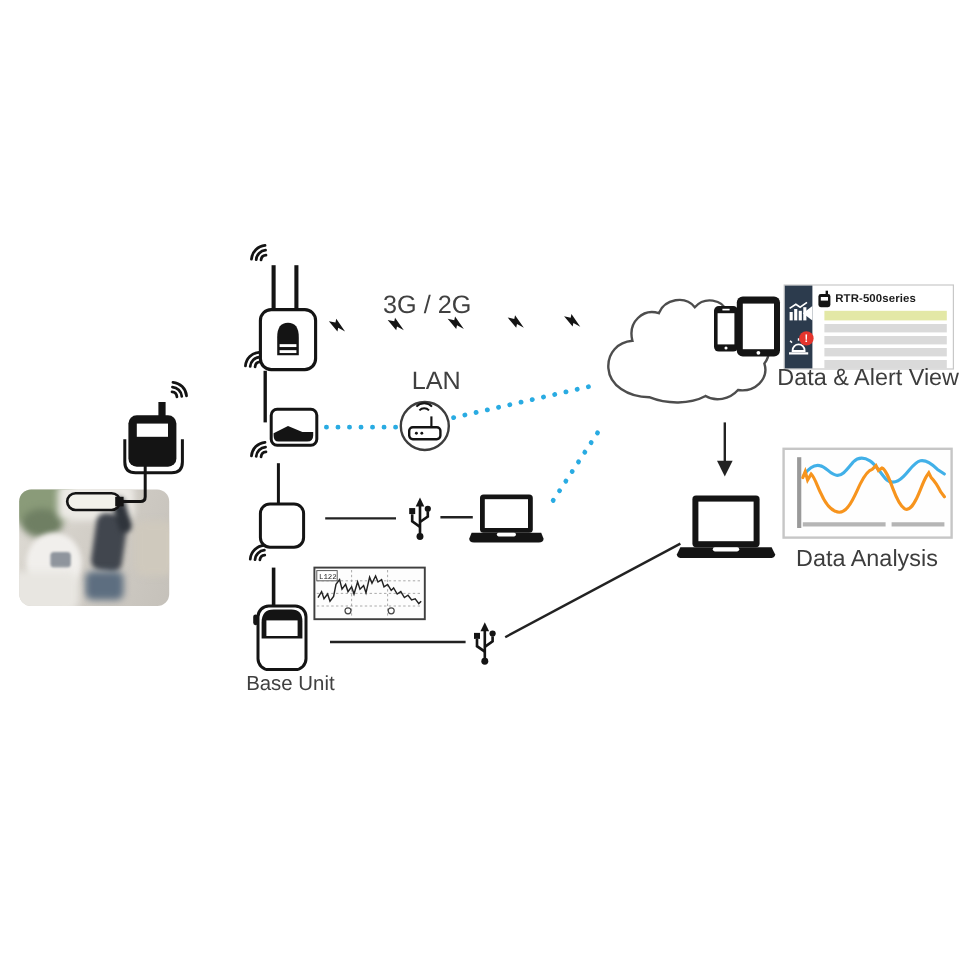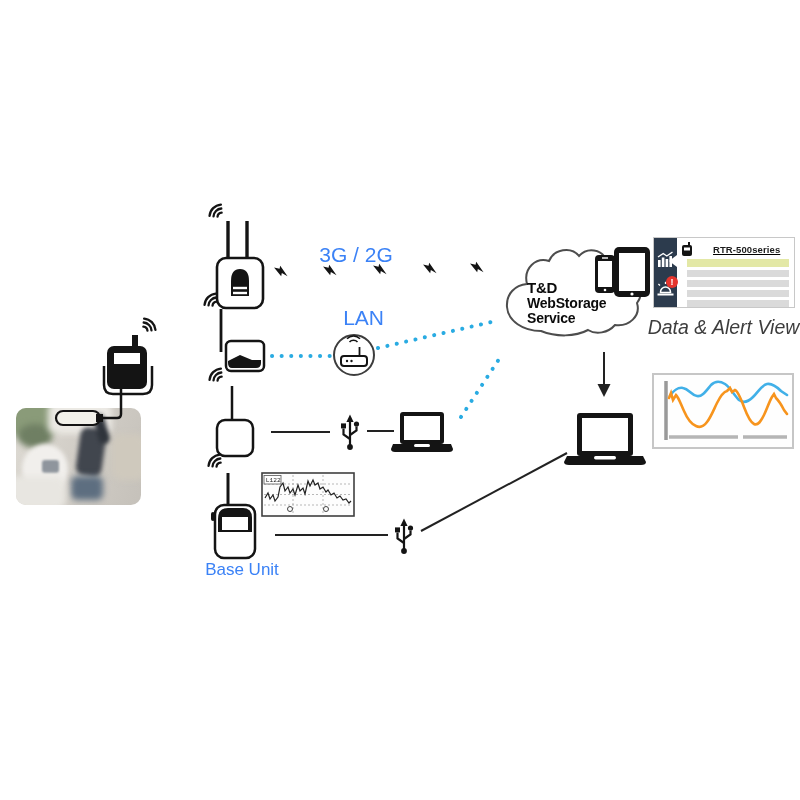--- a/index.html
+++ b/index.html
@@ -6,43 +6,43 @@
   .canvas{position:relative;width:800px;height:800px;background:#fff;overflow:hidden;}
 
   
   .photo{position:absolute;left:16px;top:408px;width:125px;height:97px;border-radius:10px;overflow:hidden;
          background:linear-gradient(110deg,#dedbd4 0%,#d2cec7 45%,#c5c1ba 100%);z-index:1;}
   .photo .b{position:absolute;filter:blur(3px);border-radius:50%;}
 
   .art{position:absolute;left:0;top:0;z-index:2;}
 
   
-  .lbl{position:absolute;color:#3b82f6;z-index:4;}
+  .lbl{position:absolute;color:#404040;z-index:4;}
   #lbl-3g{left:312px;top:243px;width:88px;text-align:center;font-size:21px;}
   #lbl-lan{left:324px;top:306px;width:60px;text-align:right;font-size:21px;}
   #lbl-base{left:196px;top:560px;width:92px;text-align:center;font-size:17px;}
   .caption{position:absolute;color:#3d3d3d;font-size:19.5px;text-align:center;z-index:4;}
-  #cap-alert{left:646px;top:316px;width:155px;font-style:italic;}
+  #cap-alert{left:646px;top:304px;width:155px;}
   #cap-analysis{left:650px;top:455px;width:145px;}
   .cloud-text{position:absolute;left:527px;top:280px;font-weight:bold;color:#0b0b0b;
               line-height:15.5px;font-size:14px;letter-spacing:-.2px;z-index:4;}
   .cloud-text .l1{font-size:15px;}
 
   
   .alert-panel{position:absolute;left:653px;top:237px;width:142px;height:71px;background:#fff;
                border:1px solid #c8c8c8;z-index:3;box-sizing:border-box;}
   .ap-side{position:absolute;left:0;top:0;width:23px;height:100%;background:#2c3b4d;}
   .ap-chart-ic{position:absolute;left:3px;top:13px;}
   .ap-alarm{position:absolute;left:2px;top:42px;}
   .ap-badge{position:absolute;left:12px;top:38px;width:12px;height:12px;border-radius:50%;background:#e6352d;
             color:#fff;font-weight:bold;font-size:9px;line-height:12px;text-align:center;}
   .ap-pointer{position:absolute;left:15px;top:17px;width:0;height:0;
               border-top:6px solid transparent;border-bottom:6px solid transparent;border-right:8px solid #fff;}
   .ap-main{position:absolute;left:27px;top:4px;right:5px;}
-  .ap-head{display:flex;align-items:center;gap:20px;height:15px;text-decoration:underline;}
+  .ap-head{display:flex;align-items:center;gap:3px;height:15px;}
   .ap-title{font-size:9.5px;font-weight:bold;color:#1c1c1c;letter-spacing:.1px;}
   .ap-row{height:7px;margin:3px 0 0 6px;background:#dadada;}
   .ap-row.hl{height:8px;margin-top:2px;background:#e3e8a6;}
 </style>
 </head>
 <body>
 
 <div class="canvas">
 
   <div class="photo">
@@ -253,20 +253,16 @@
       <div class="ap-row"></div>
       <div class="ap-row"></div>
       <div class="ap-row"></div>
       <div class="ap-row"></div>
     </div>
   </div>
 
   <div class="lbl" id="lbl-3g">3G / 2G</div>
   <div class="lbl" id="lbl-lan">LAN</div>
   <div class="lbl" id="lbl-base">Base Unit</div>
-  <div class="cloud-text">
-    <div class="l1">T&amp;D</div>
-    <div>WebStorage</div>
-    <div>Service</div>
-  </div>
   <div class="caption" id="cap-alert">Data &amp; Alert View</div>
+  <div class="caption" id="cap-analysis">Data Analysis</div>
 
 </div>
 
 </body></html>

